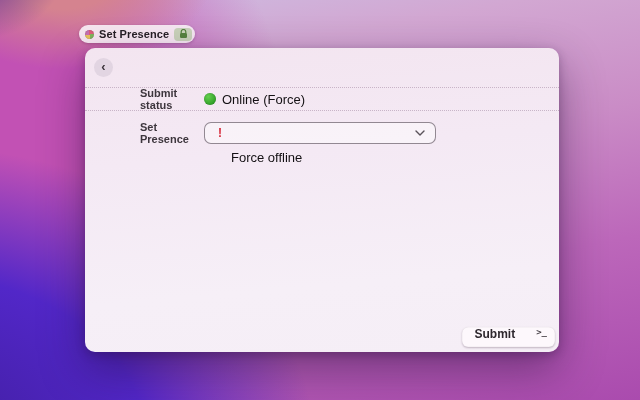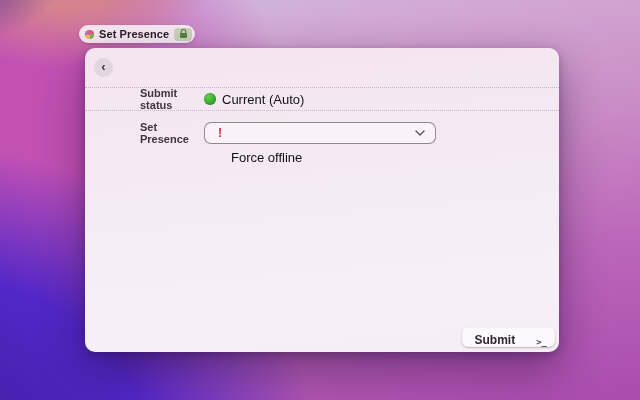--- a/index.html
+++ b/index.html
@@ -57,21 +57,21 @@
     border:1px solid rgba(90,78,90,.65);border-radius:7px;
     background:rgba(255,255,255,.45);
     display:flex;align-items:center;cursor:pointer;
     padding:0 10px 0 13px;position:relative;
   }
   .warn-glyph{color:#d62b3a;font-weight:800;font-size:12px;margin-right:9px;line-height:1;}
   .dropdown-text{font-size:13px;color:#141114;flex:1;margin-top:48px;}
   .chev{flex:none;}
 
   .footer{position:absolute;right:4px;bottom:5px;}
-  .btn-group{display:flex;align-items:flex-end;height:20px;border-radius:6px;
+  .btn-group{display:flex;align-items:flex-start;height:20px;border-radius:6px;
     background:#fdf8fc;box-shadow:0 1px 2px rgba(40,10,40,.25), inset 0 0 0 0.5px rgba(0,0,0,.06);overflow:hidden;}
   .submit-btn{border:none;background:transparent;padding:0 12px;font-size:12px;font-weight:700;
     color:#2e282e;cursor:pointer;font-family:inherit;}
   .seg-div{width:1px;background:rgba(0,0,0,.15);margin:3px 0;}
   .term-btn{border:none;background:transparent;padding:0 8px;cursor:pointer;
     font-family:"DejaVu Sans Mono","Liberation Mono",monospace;font-size:9px;font-weight:700;color:#443e44;}
 </style>
 </head>
 <body>
 
@@ -92,21 +92,21 @@
     <button class="back-btn">
       <span class="back-glyph">‹</span>
     </button>
   </div>
   <div class="hdiv"></div>
 
   <div class="row-status">
     <span class="field-label">Submit status</span>
     <span class="status-value">
       <span class="status-dot"></span>
-      <span class="status-text">Current (Auto)</span>
+      <span class="status-text">Online (Force)</span>
     </span>
   </div>
   <div class="hdiv"></div>
 
   <div class="row-presence">
     <span class="field-label">Set Presence</span>
     <div class="dropdown">
       <span class="warn-glyph">!</span>
       <span class="dropdown-text">Force offline</span>
       <svg class="chev" width="10" height="6" viewBox="0 0 10 6">

